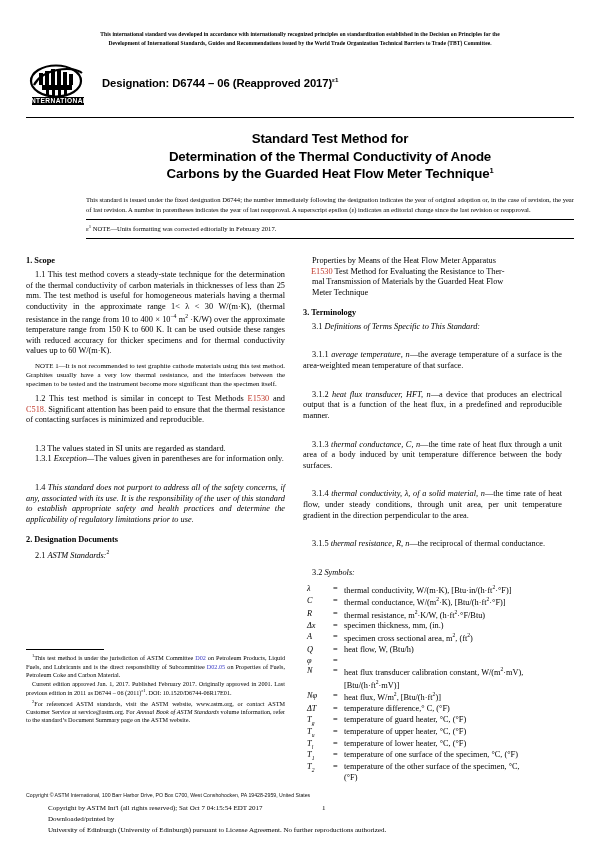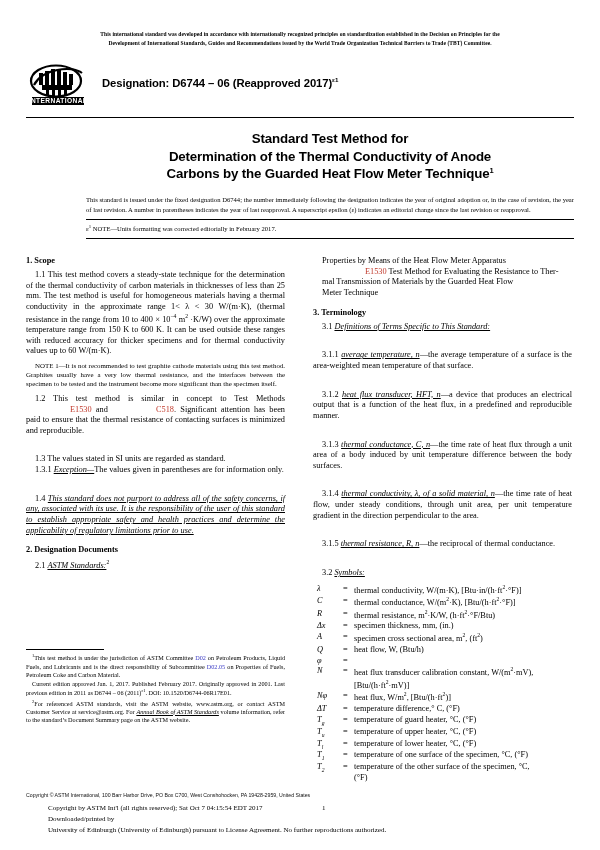--- a/index.html
+++ b/index.html
@@ -69,21 +69,21 @@
     font-size:6.6px;
     line-height:1.45;
   }
   .epsnote sup{font-size:4.8px;vertical-align:super;}
   .hr-thin2{border:0;border-top:0.6px solid #000;margin:4px 0 0 0;margin-left:60px;}
 
   
   .cols{
     display:flex;
     margin-top:17px;
-    gap:28px;
+    gap:18px;
   }
   .col{width:259px;flex:0 0 259px;position:relative;}
 
   h2.sec{
     font-family:"Liberation Serif", serif;
     font-weight:bold;
     font-size:8.3px;
     margin:0 0 3px 0;
     line-height:1.3;
   }
@@ -91,22 +91,22 @@
 
   p.body{
     margin:0;
     font-size:8.3px;
     line-height:1.285;
     text-align:justify;
     text-indent:9px;
     hyphens:auto;
   }
   p.body + p.body{margin-top:18px;}
-  .it{font-style:italic;text-decoration:underline;}
-  .lnk{color:#C0392B;margin-left:44px;}
+  .it{font-style:italic;}
+  .lnk{color:#C0392B;}
   .lnkb{color:#3A3AC4;}
   sup{font-size:5.6px;vertical-align:super;}
   sub{font-size:5.6px;vertical-align:sub;}
 
   p.note{
     margin:5px 0 0 0;
     font-size:6.9px;
     line-height:1.30;
     text-align:justify;
     text-indent:9px;

